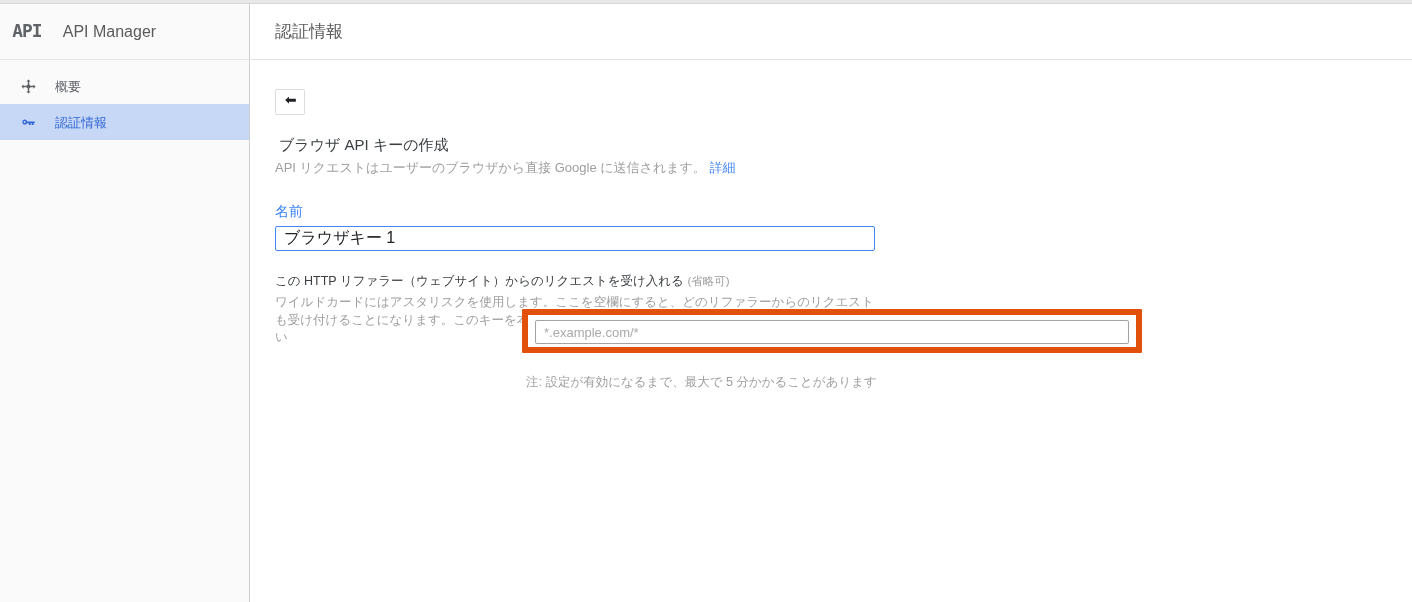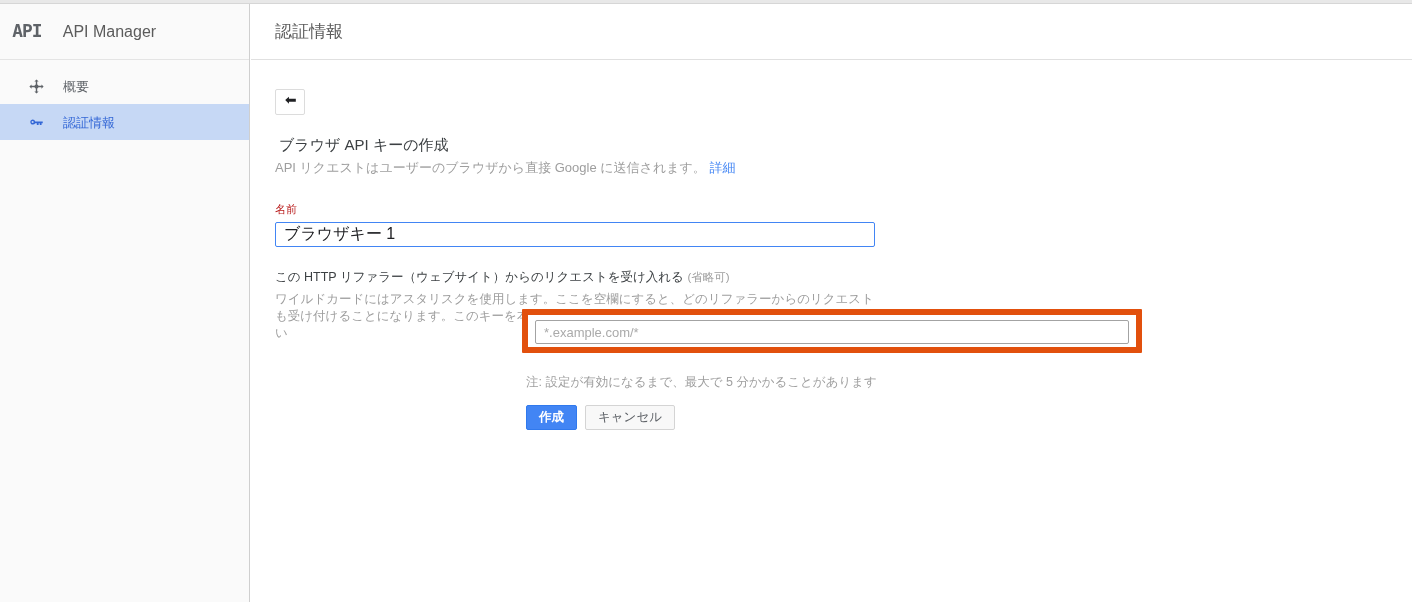--- a/index.html
+++ b/index.html
@@ -58,21 +58,21 @@
     font-size: 16px;
     color: #5b5b5b;
     font-weight: 400;
   }
 
   .nav { padding-top: 8px; }
   .nav-item {
     height: 36px;
     display: flex;
     align-items: center;
-    padding-left: 25px;
+    padding-left: 17px;
     cursor: pointer;
     font-size: 13px;
     color: #5f6368;
   }
   .nav-item.active {
     background: #c6d8f5;
     color: #3367d6;
   }
   .nav-icon {
     width: 22px; height: 22px;
@@ -139,22 +139,22 @@
     color: #9e9e9e;
     line-height: 1.35;
   }
   .desc a {
     color: #4285f4;
     text-decoration: none;
   }
 
   .field-label {
     margin: 26px 12px 0 0;
-    font-size: 11px;
-    color: #b91c1c;
+    font-size: 14px;
+    color: #3b82f6;
     line-height: 1.3;
   }
 
   .name-input {
     display: block;
     margin-top: 6px;
     width: 600px;
     height: 25px;
     padding: 2px 8px;
     font-size: 16px;
@@ -329,19 +329,15 @@
       <p class="ref-help">ワイルドカードにはアスタリスクを使用します。ここを空欄にすると、どのリファラーからのリクエストも受け付けることになります。このキーを本稼働環境で使用する前に、必ずリファラーを指定してください</p>
 
     </div>
 
     <div class="highlight-box"></div>
 
     <input class="ref-input" type="text" placeholder="*.example.com/*" style="">
 
     <p class="note">注: 設定が有効になるまで、最大で 5 分かかることがあります</p>
 
-    <div class="btn-row">
-      <button class="btn btn-primary">作成</button>
-      <button class="btn btn-secondary">キャンセル</button>
-    </div>
 
   </section>
 </div>
 
 </body></html>

